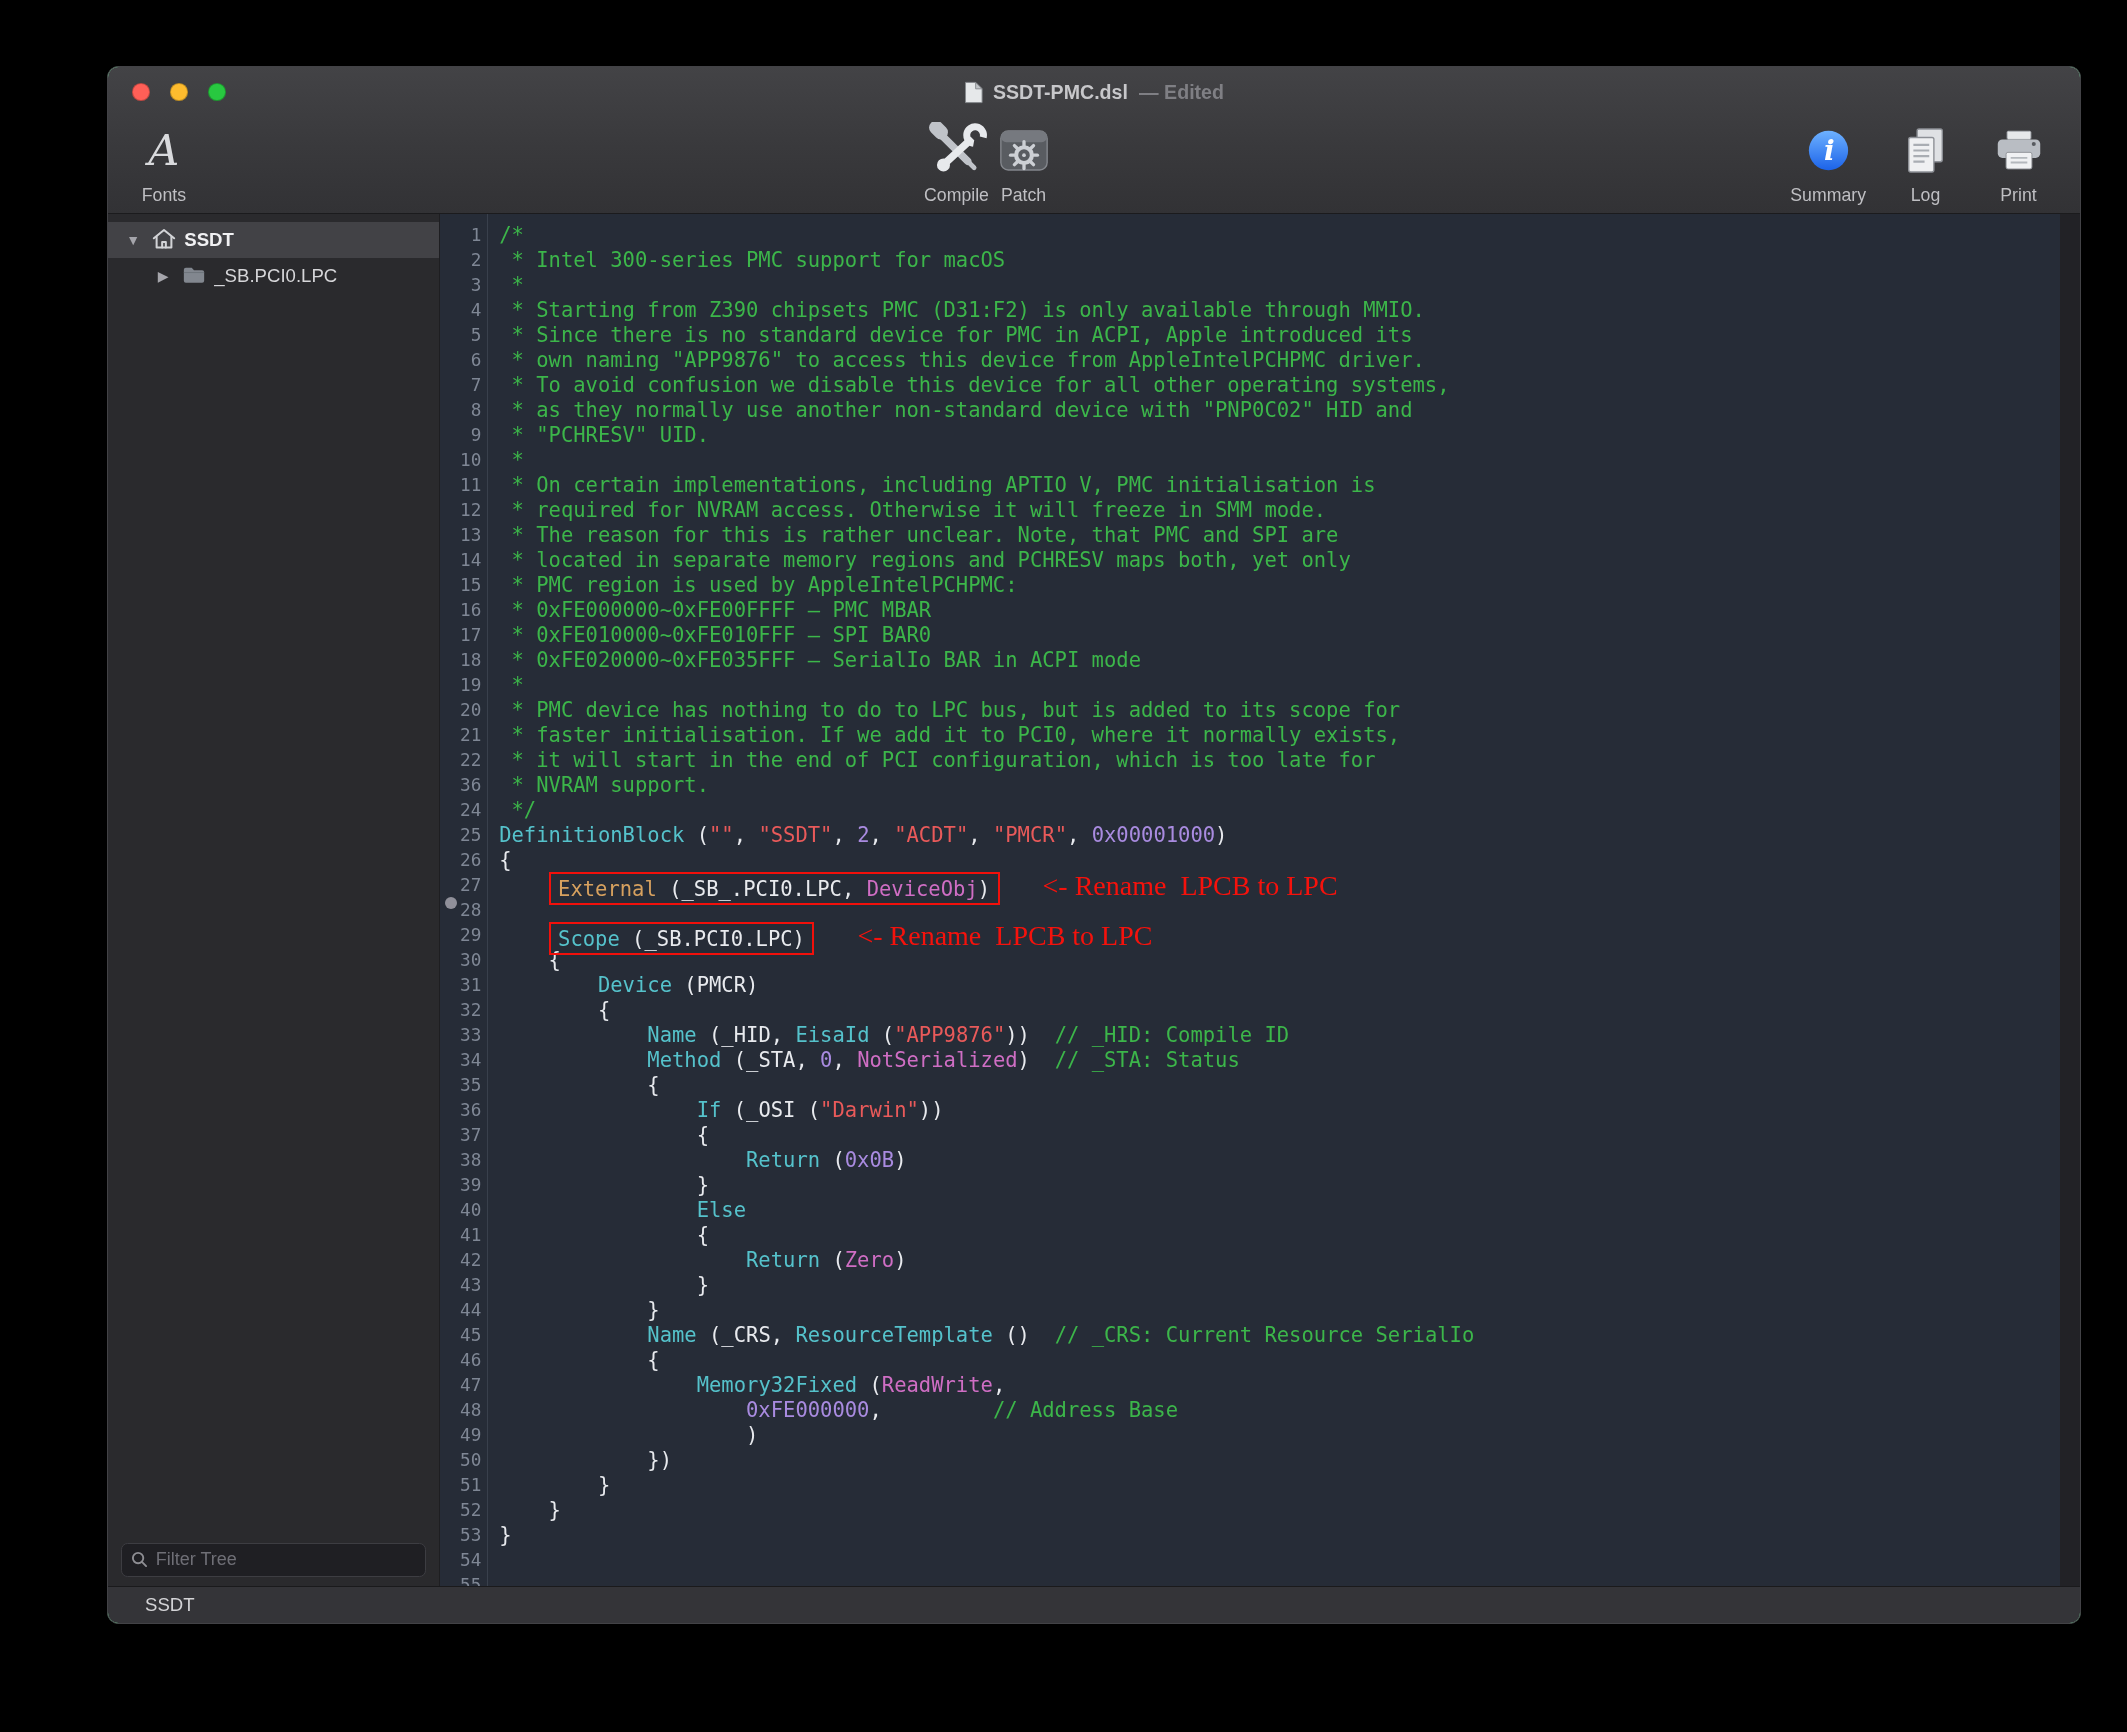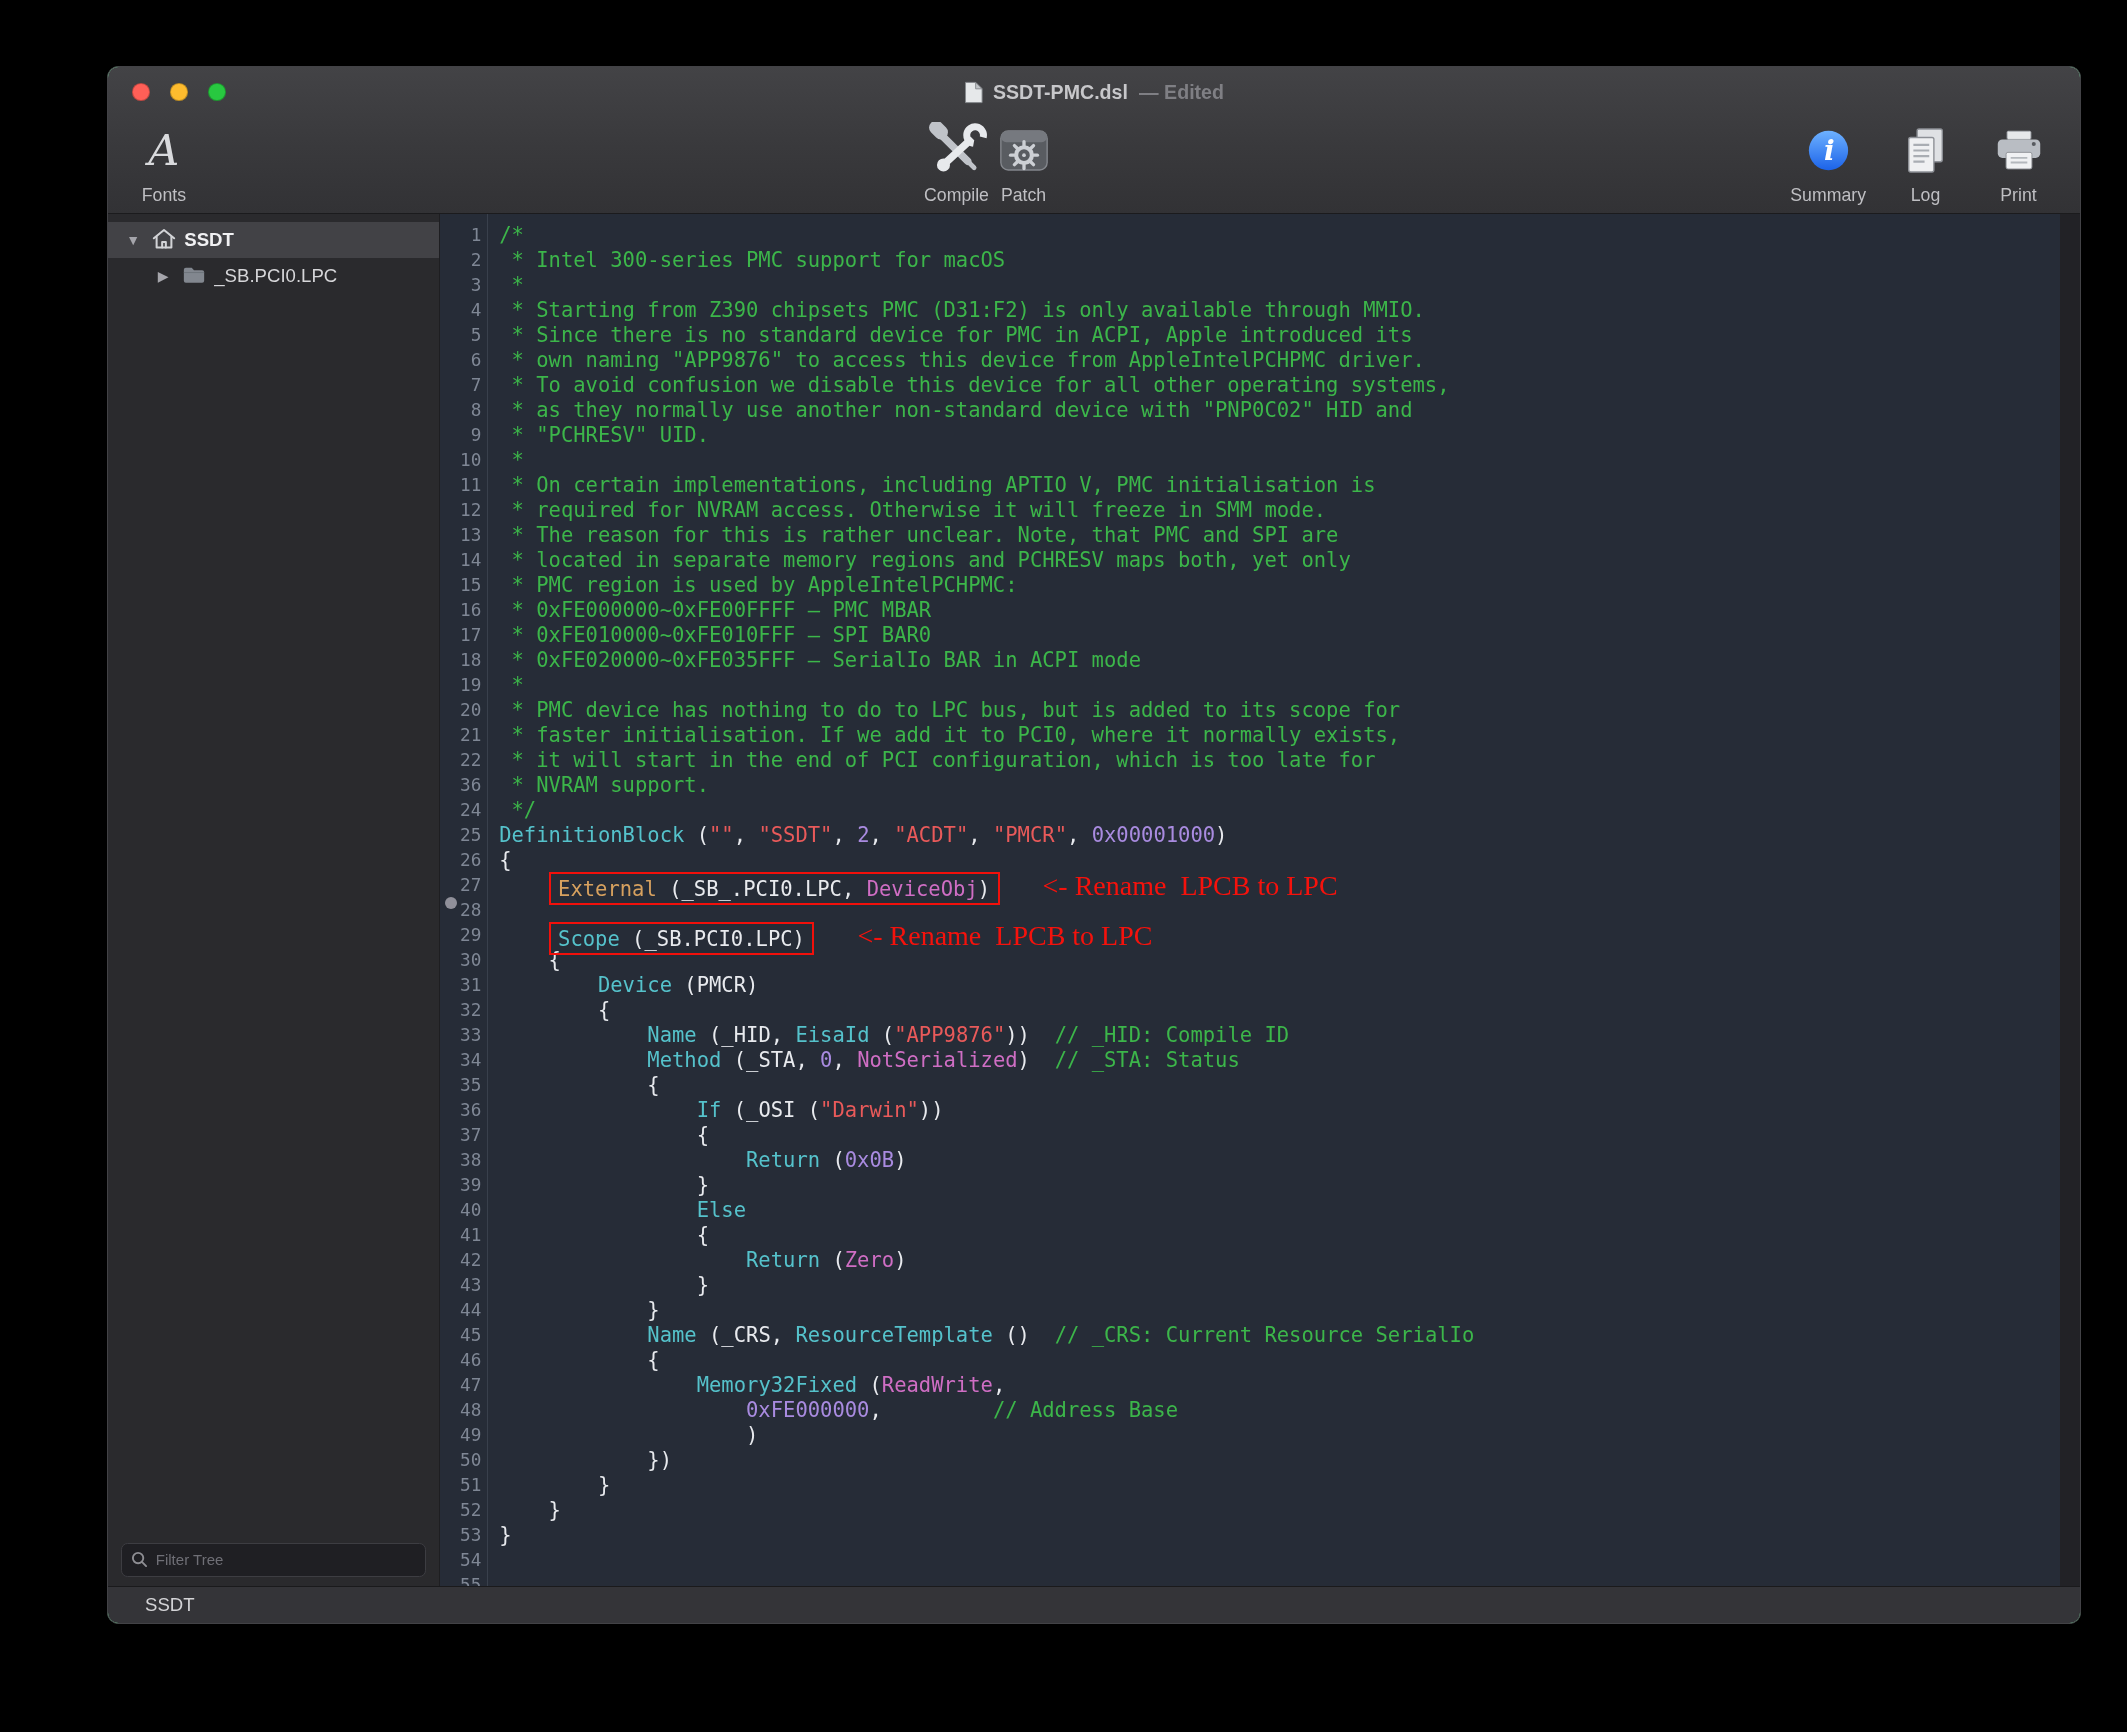--- a/index.html
+++ b/index.html
@@ -32,21 +32,21 @@
     display:flex;flex-direction:column}
   .tree{flex:1;padding-top:7.5px;overflow:hidden}
   .trow{height:36px;display:flex;align-items:center;gap:8.4px;padding-left:15px;
     font-size:18.6px;color:#d6d6d9;cursor:default}
   .trow.selected{background:#424246;color:#f1f1f3;font-weight:bold}
   .disclosure{width:20.5px;text-align:center;color:#a5a5ab;font-size:14px;flex:none}
   .trow.child{padding-left:45px}
   .filterbox{margin:0 13px 9.3px;height:34px;background:#1f1f23;border:0.9px solid #3d3d42;
     border-radius:6.5px;display:flex;align-items:center;padding:0 9.3px;gap:7.5px;flex:none}
   .filterbox input{flex:1;min-width:0;background:transparent;border:none;outline:none;
-    color:#e0e0e3;font-size:15px;font-family:"Liberation Sans",sans-serif}
+    color:#e0e0e3;font-size:18px;font-family:"Liberation Sans",sans-serif}
   .filterbox input::placeholder{color:#6f6f76}
   
   .editor-wrap{flex:1;min-width:0;padding-right:20.5px;background:#222226}
   .editor{height:100%;background:#262c37;display:flex;overflow:hidden}
   .gutter{flex:none;width:48px;padding:9.3px 5.6px 0 0;text-align:right;border-right:0.9px solid #39404c;
     position:relative;color:#7f8795;font:17.7px/25px "DejaVu Sans Mono",monospace}
   .gl{height:25px}
   .gdot{position:absolute;left:4.7px;width:12px;height:12px;border-radius:50%;background:#90909a}
   .code{flex:1;min-width:0;padding:9.3px 0 0 11.2px;font:20.5px/25px "DejaVu Sans Mono",monospace;
     color:#e8eaee;overflow:hidden}

